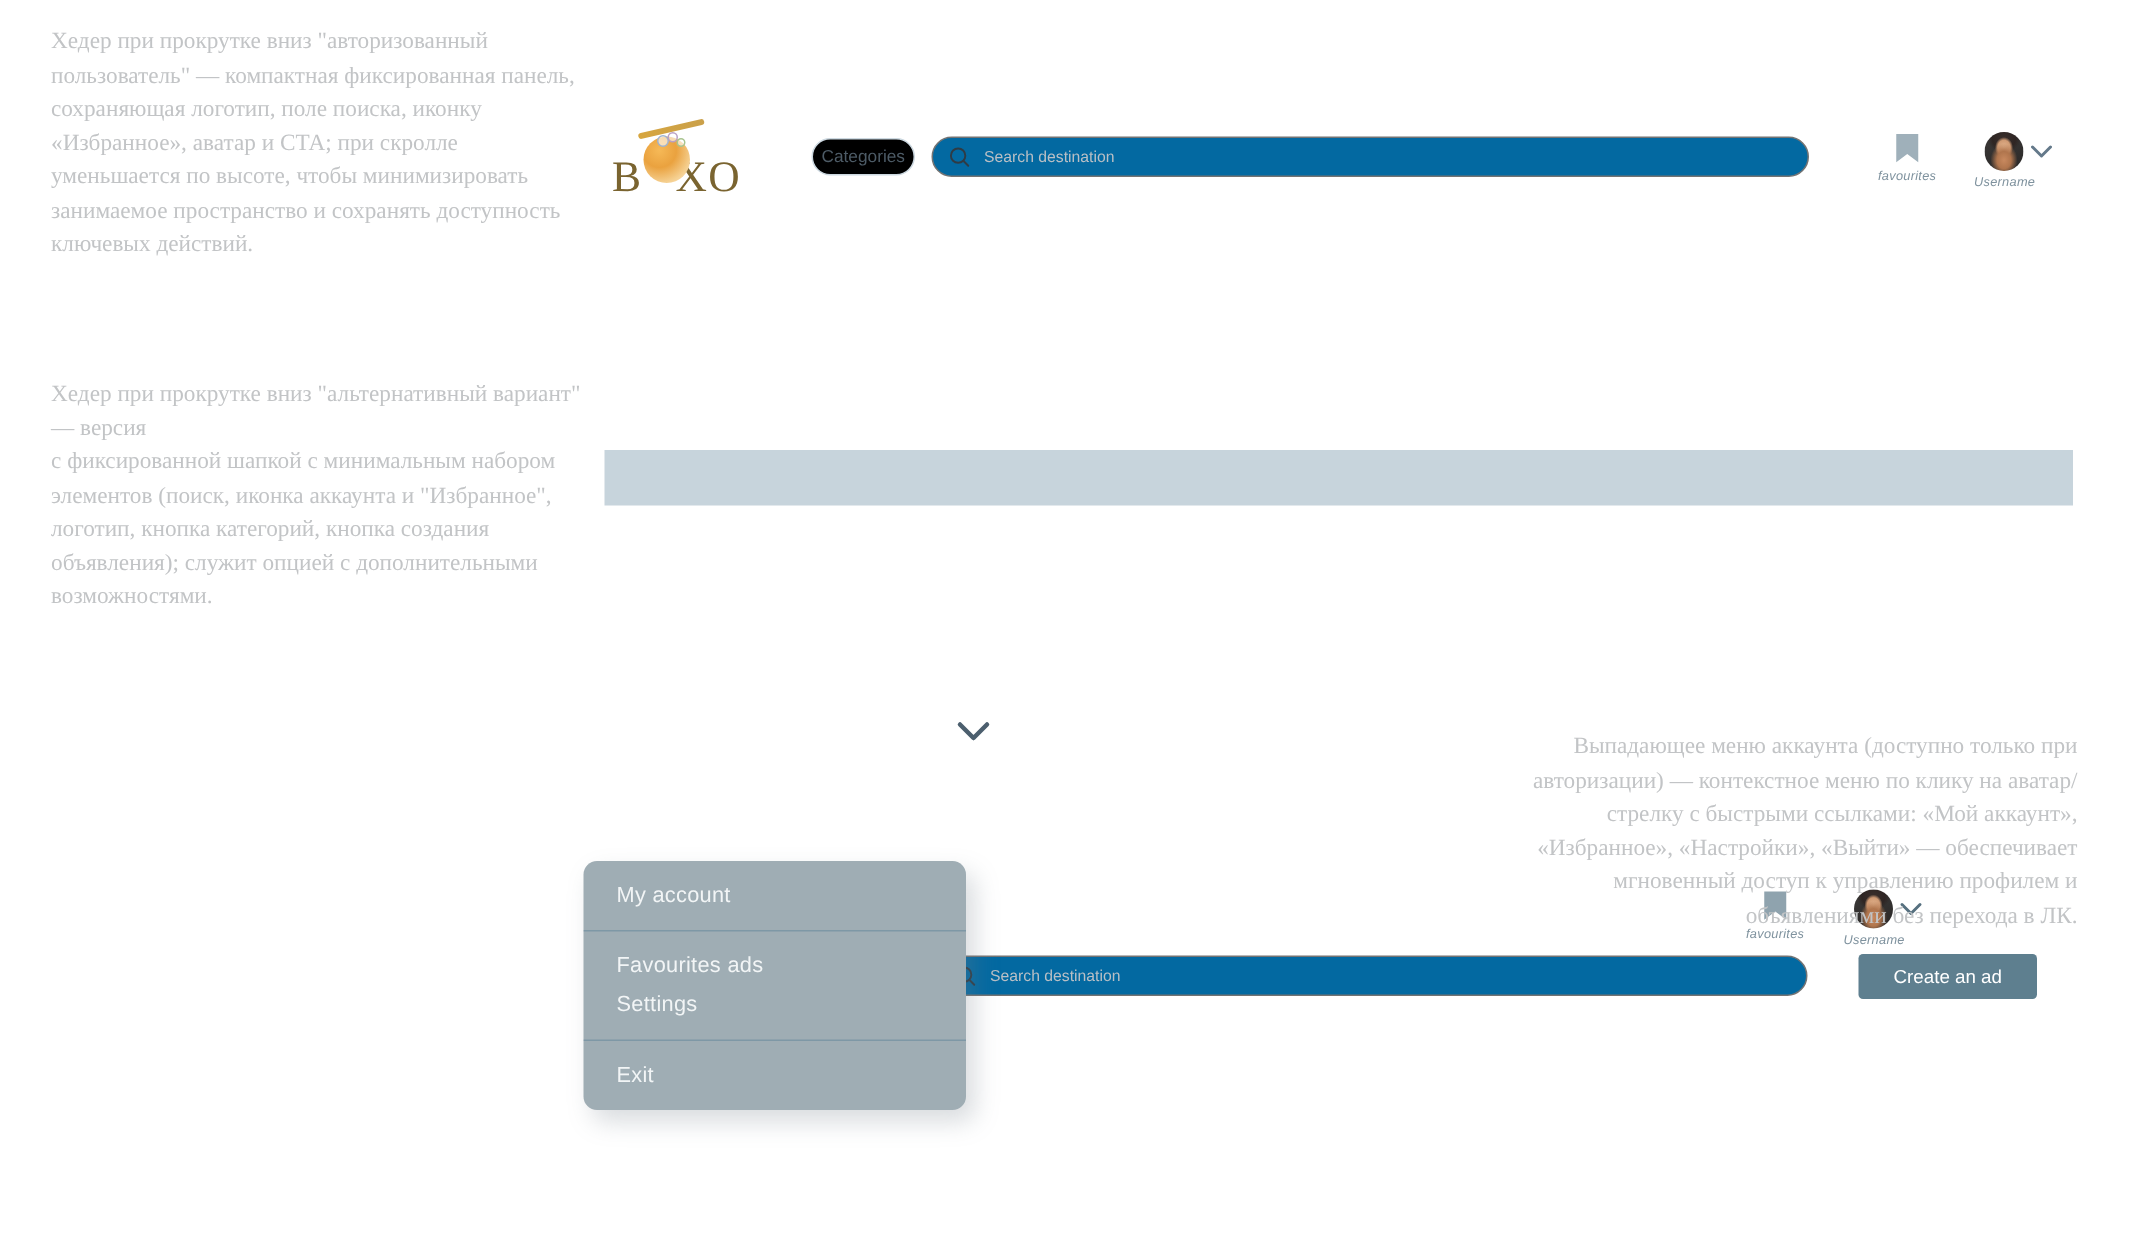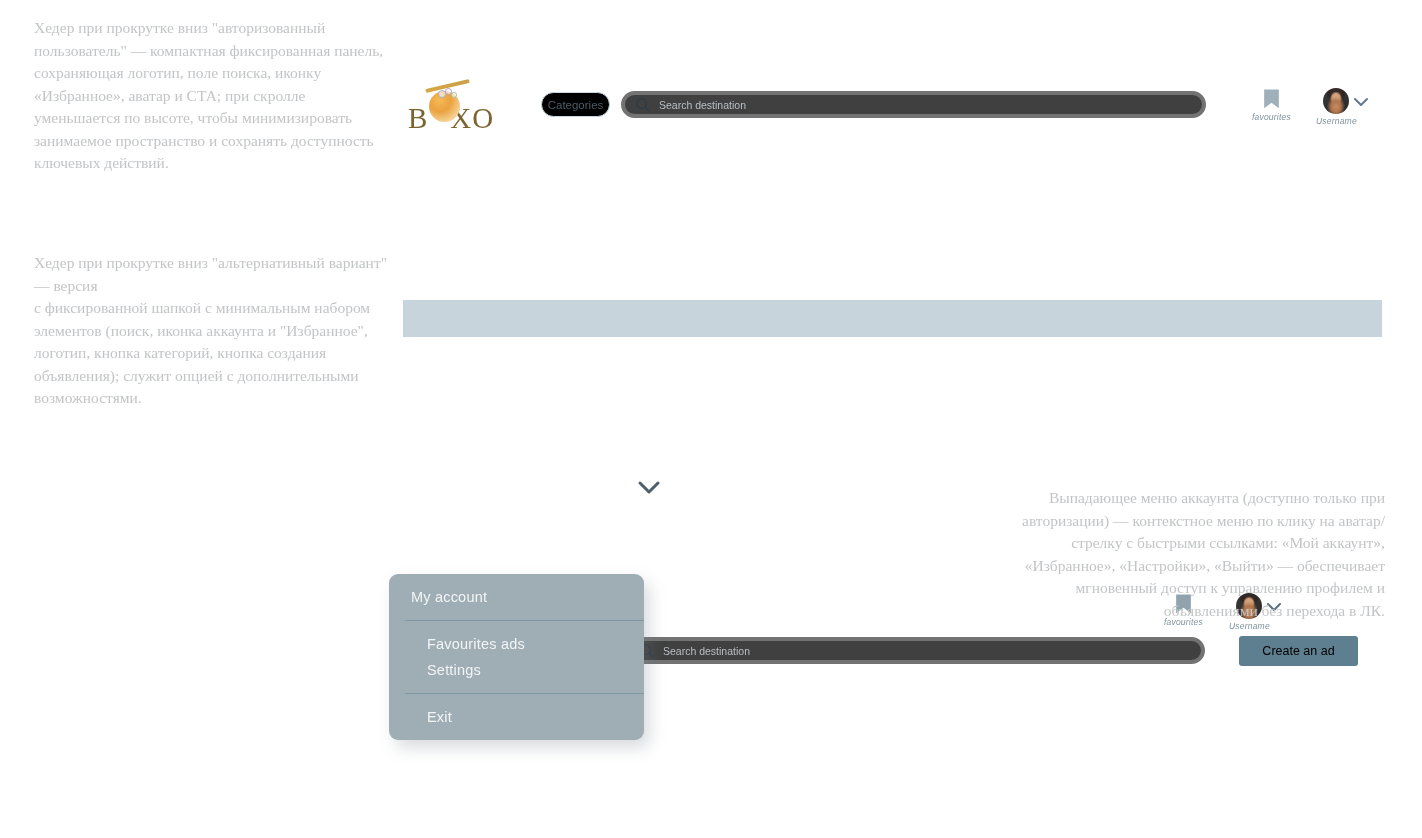--- a/index.html
+++ b/index.html
@@ -82,23 +82,23 @@
     display: flex;
     align-items: center;
     justify-content: center;
     padding: 0 12px;
     box-sizing: border-box;
   }
 
   .search-box {
     position: absolute;
     height: 27px;
-    border: 4px solid #737373;
+    border: 1px solid #737373;
     border-radius: 14px;
-    background: #404040;
+    background: #0369a1;
     display: flex;
     align-items: center;
     box-sizing: border-box;
     padding-left: 10px;
   }
   .search-box svg { flex: 0 0 auto; }
   .search-placeholder {
     margin-left: 9px;
     font-size: 10.5px;
     color: #b9bfc5;
@@ -139,21 +139,21 @@
   #header-alternative { position: absolute; left: 0; top: 290px; width: 1422px; height: 110px; }
   #alt-topbar {
     position: absolute;
     left: 403px; top: 300px;
     width: 979px; height: 37px;
     background: #c7d4dc;
   }
   .cta-btn {
     position: absolute;
     background: #5e7f8f;
-    color: #000000;
+    color: #ffffff;
     font-size: 12.5px;
     border-radius: 3px;
     display: flex;
     align-items: center;
     justify-content: center;
   }
 
   
   #chevron-expand {
     position: absolute;
@@ -167,21 +167,21 @@
     position: absolute;
     left: 389px; top: 574px;
     width: 255px;
     background: #9fadb4;
     border-radius: 9px;
     box-shadow: 6px 8px 16px rgba(120,130,140,0.28);
     padding: 0;
     overflow: hidden;
   }
   .menu-group { padding: 10px 0 10px 0; }
-  .menu-group + .menu-group { border-top: 1px solid #7e98a6; margin-left: 16px; }
+  .menu-group + .menu-group { border-top: 1px solid #7e98a6; }
   .menu-item {
     font-family: "Liberation Sans", sans-serif;
     font-size: 14.5px;
     color: #f2f5f6;
     padding: 5px 0 5px 22px;
     letter-spacing: 0.2px;
   }
 </style>
 </head>
 <body>

